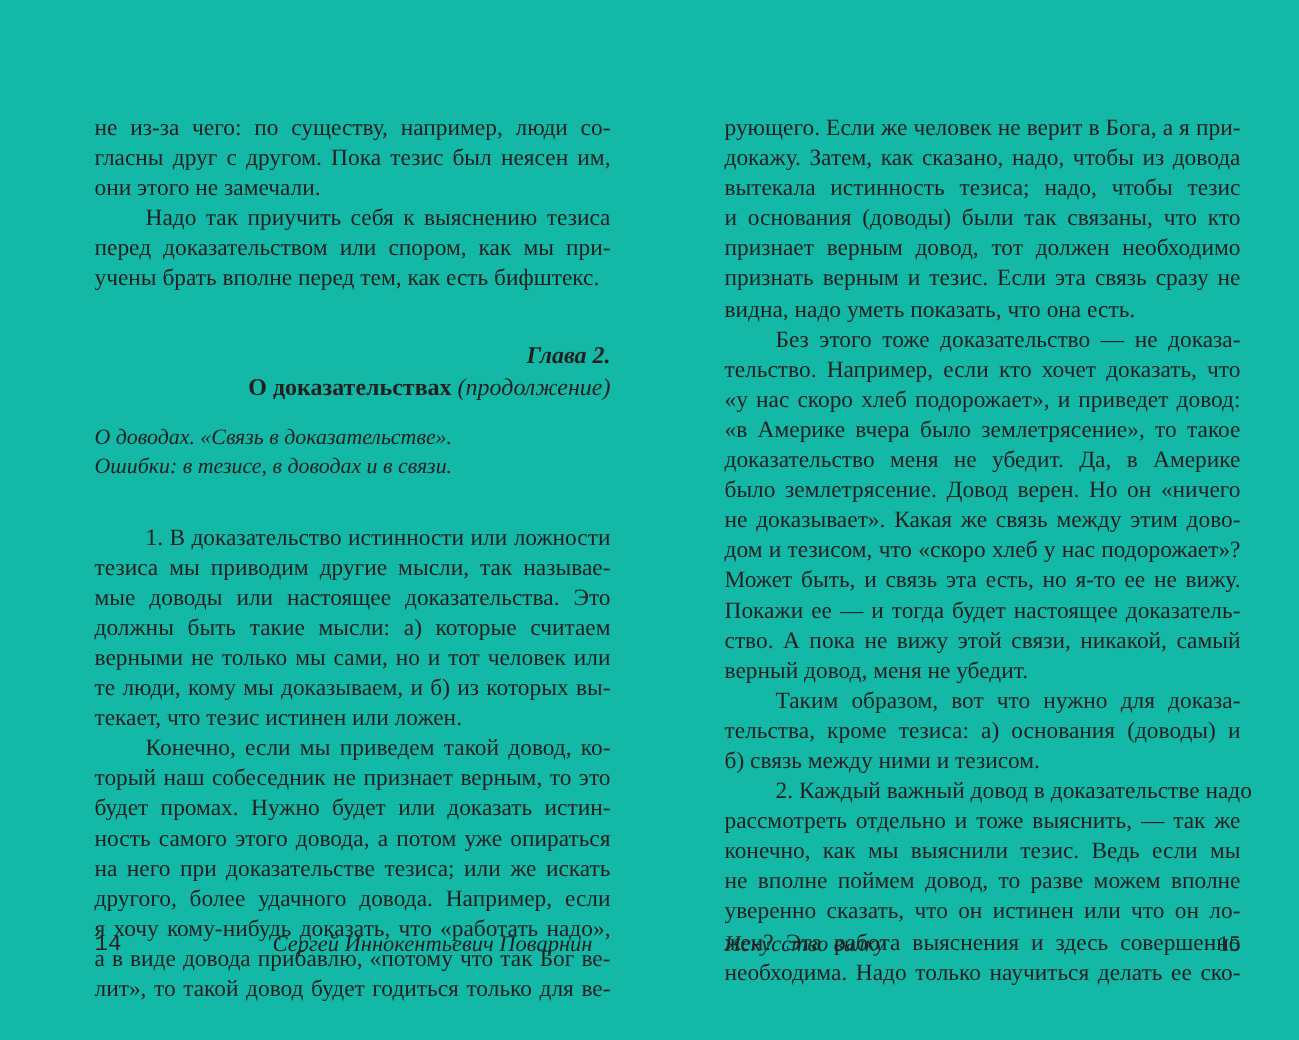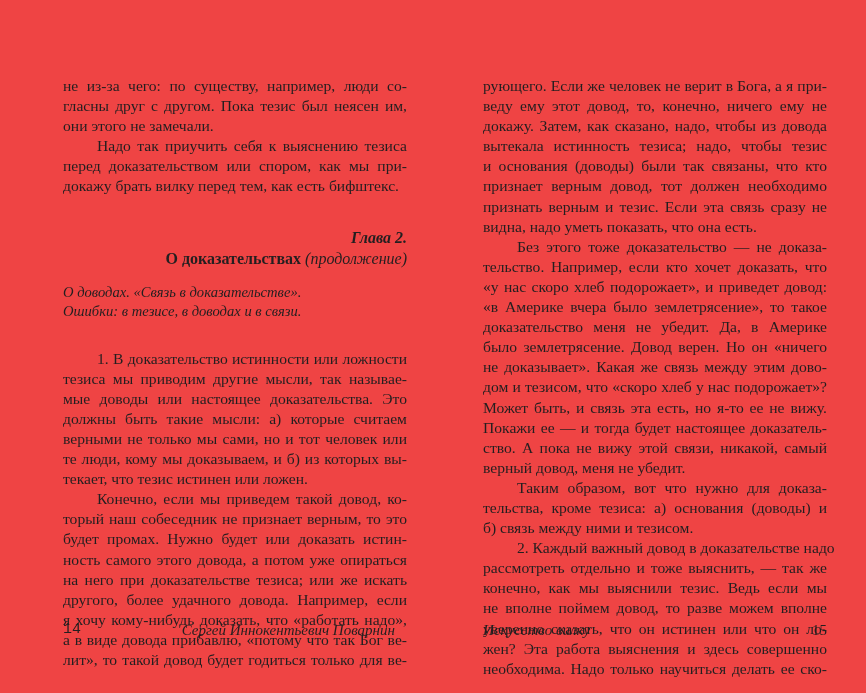--- a/index.html
+++ b/index.html
@@ -12,21 +12,21 @@
       height: 693px;
       position: relative;
       overflow: hidden;
       font-family: "Liberation Serif", "DejaVu Serif", serif;
       color: #231f20;
     }
     .spread {
       position: absolute;
       left: 0; top: 0;
       width: 866px; height: 693px;
-      background: #ef4444;
+      background: #14b8a6;
     }
     .page {
       position: absolute;
       top: 76px;
       width: 344px;
       font-size: 15.6px;
       line-height: 20.1px;
     }
     .page.left { left: 63px; }
     .page.right { left: 483px; }
@@ -112,21 +112,21 @@
   <div class="page left">
     <div id="left-top">
         <p class="para">
           <span class="ln">не из-за чего: по существу, например, люди со-</span>
           <span class="ln">гласны друг с другом. Пока тезис был неясен им,</span>
           <span class="ln last">они этого не замечали.</span>
         </p>
         <p class="para">
           <span class="ln indent">Надо так приучить себя к выяснению тезиса</span>
           <span class="ln">перед доказательством или спором, как мы при-</span>
-          <span class="ln last">докажу брать вилку перед тем, как есть бифштекс.</span>
+          <span class="ln last">учены брать вполне перед тем, как есть бифштекс.</span>
         </p>
       </div>
 
     <div class="chapter">
       <span class="ch-num">Глава 2.</span>
       <span class="ch-title"><span>О доказательствах</span> <span class="ch-cont">(продолжение)</span></span>
     </div>
     <div class="epigraph">
       <span>О доводах. «Связь в доказательстве».</span>
       <span>Ошибки: в тезисе, в доводах и в связи.</span>
@@ -158,21 +158,20 @@
 
   <div class="footer left">
     <span class="folio">14</span>
     <span class="running-head">Сергей Иннокентьевич Поварнин</span>
   </div>
 
   <div class="page right">
     <div id="right-body">
         <p class="para">
           <span class="ln">рующего. Если же человек не верит в Бога, а я при-</span>
-          <span class="ln">веду ему этот довод, то, конечно, ничего ему не</span>
           <span class="ln">докажу. Затем, как сказано, надо, чтобы из довода</span>
           <span class="ln">вытекала истинность тезиса; надо, чтобы тезис</span>
           <span class="ln">и основания (доводы) были так связаны, что кто</span>
           <span class="ln">признает верным довод, тот должен необходимо</span>
           <span class="ln">признать верным и тезис. Если эта связь сразу не</span>
           <span class="ln last">видна, надо уметь показать, что она есть.</span>
         </p>
         <p class="para">
           <span class="ln indent">Без этого тоже доказательство — не доказа-</span>
           <span class="ln">тельство. Например, если кто хочет доказать, что</span>

